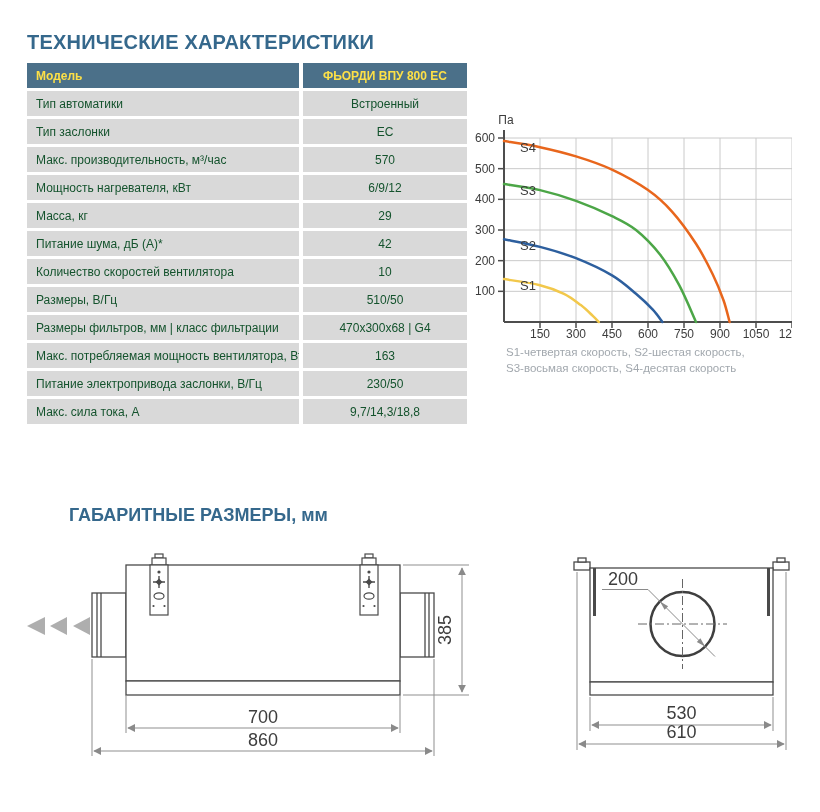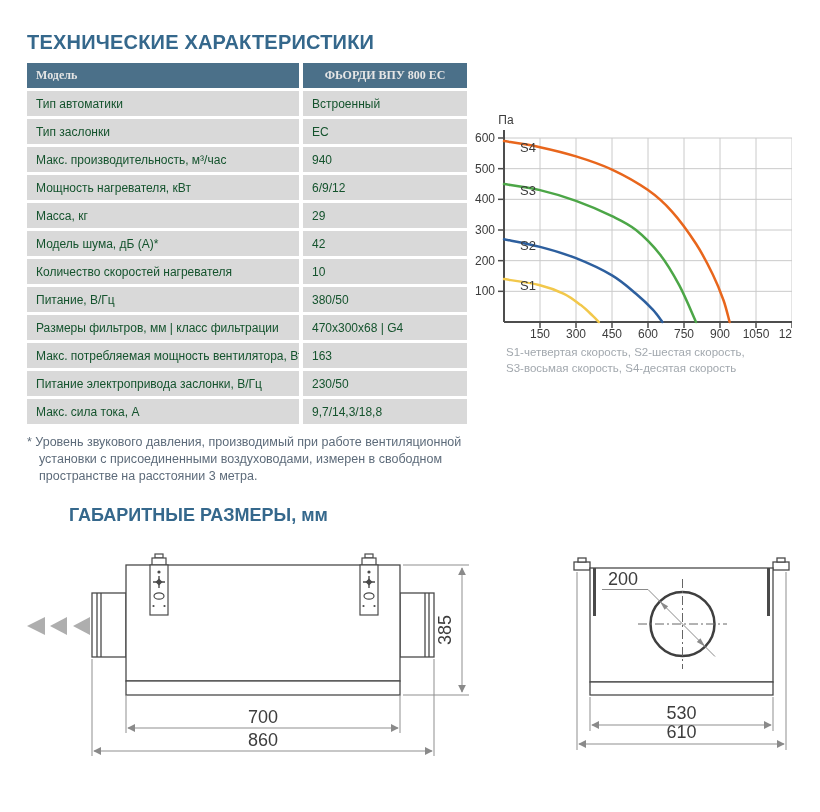--- a/index.html
+++ b/index.html
@@ -8,24 +8,24 @@
   .page h1,.page h2{margin:0;color:#35688c;font-weight:bold;}
   #specs-title{position:absolute;left:27px;top:31px;font-size:20px;letter-spacing:.2px;}
   #chart-title{position:absolute;left:507px;top:88px;font-size:16.5px;}
   #dims-title{position:absolute;left:27px;top:505px;font-size:18px;margin-left:42px;}
 
   table.specs{position:absolute;left:27px;top:60px;width:440px;
         border-collapse:separate;border-spacing:0 3px;table-layout:fixed;}
   table.specs th,table.specs td{font-size:12px;padding:4px 9px;height:17px;
         vertical-align:middle;white-space:nowrap;overflow:hidden;}
   table.specs col.c1{width:272px;} table.specs col.c2{width:168px;}
-  table.specs thead th{background:#4b7089;color:#e5e5e5;text-align:left;font-weight:bold;font-family:Liberation Serif, serif;}
+  table.specs thead th{background:#4b7089;color:#fde047;text-align:left;font-weight:bold;}
   table.specs thead th.val{text-align:center;border-left:4px solid #fff;}
   table.specs td{background:#d9d9d9;color:#14532d;}
-  table.specs td.val{border-left:4px solid #fff;}
+  table.specs td.val{text-align:center;border-left:4px solid #fff;}
 
   #chart-svg{position:absolute;left:474px;top:110px;}
   .chart-caption{position:absolute;left:506px;top:345px;font-size:11.5px;
         line-height:1.35;color:#a2a8ae;}
   #footnote{position:absolute;left:27px;top:434px;width:438px;margin:0;
         font-size:12.5px;line-height:1.35;color:#5d6b7a;
         padding-left:12px;text-indent:-12px;}
   svg.drawing{position:absolute;}
   #side-view{left:25px;top:552px;}
   #end-view{left:550px;top:552px;}
@@ -53,41 +53,41 @@
         <tr>
           <td class="lbl">Тип автоматики</td>
           <td class="val">Встроенный</td>
         </tr>
         <tr>
           <td class="lbl">Тип заслонки</td>
           <td class="val">ЕС</td>
         </tr>
         <tr>
           <td class="lbl">Макс. производительность, м³/час</td>
-          <td class="val">940</td>
+          <td class="val">570</td>
         </tr>
         <tr>
           <td class="lbl">Мощность нагревателя, кВт</td>
           <td class="val">6/9/12</td>
         </tr>
         <tr>
           <td class="lbl">Масса, кг</td>
           <td class="val">29</td>
         </tr>
         <tr>
-          <td class="lbl">Модель шума, дБ (А)*</td>
+          <td class="lbl">Питание шума, дБ (А)*</td>
           <td class="val">42</td>
         </tr>
         <tr>
-          <td class="lbl">Количество скоростей нагревателя</td>
+          <td class="lbl">Количество скоростей вентилятора</td>
           <td class="val">10</td>
         </tr>
         <tr>
-          <td class="lbl">Питание, В/Гц</td>
-          <td class="val">380/50</td>
+          <td class="lbl">Размеры, В/Гц</td>
+          <td class="val">510/50</td>
         </tr>
         <tr>
           <td class="lbl">Размеры фильтров, мм | класс фильтрации</td>
           <td class="val">470x300x68 | G4</td>
         </tr>
         <tr>
           <td class="lbl">Макс. потребляемая мощность вентилятора, Вт</td>
           <td class="val">163</td>
         </tr>
         <tr>
@@ -169,21 +169,20 @@
       <g>
         <path d="M30.0 31.1 C36.0 32.1,54.0 34.6,66.0 37.2 C78.0 39.8,90.0 42.7,102.0 46.4 C114.0 50.1,126.0 54.0,138.0 59.6 C150.0 65.2,164.0 73.1,174.0 80.1 C184.0 87.1,190.0 92.7,198.0 101.6 C206.0 110.5,215.2 123.3,222.0 133.8 C228.8 144.3,234.2 155.0,238.8 164.5 C243.4 173.9,246.8 182.6,249.6 190.5 C252.4 198.5,254.6 208.4,255.6 212.0" fill="none" stroke="#e8661c" stroke-width="2.5" stroke-linecap="round"></path>
         <text x="46" y="42.06666666666669" font-size="13" fill="#3c3c3c">S4</text>
       </g>
     </svg>
   <div class="chart-caption">
     <div>S1-четвертая скорость, S2-шестая скорость,</div>
     <div>S3-восьмая скорость, S4-десятая скорость</div>
   </div>
 
-  <p id="footnote">* Уровень звукового давления, производимый при работе вентиляционной установки с присоединенными воздуховодами, измерен в свободном пространстве на расстоянии 3 метра.</p>
 
   <h2 id="dims-title">ГАБАРИТНЫЕ РАЗМЕРЫ, мм</h2>
 
   <svg id="side-view" class="drawing" width="450" height="212" viewBox="0 0 450 212">
     <defs>
       <marker id="arrA" viewBox="0 0 10 10" refX="9" refY="5" markerWidth="8" markerHeight="8" orient="auto-start-reverse">
           <path d="M0 0L10 5L0 10z" fill="#8a8a8a"></path>
         </marker>
       <g id="bracket" stroke="#4a4a4a" fill="#fff" stroke-width="1.2">
         <rect x="-4" y="-11" width="8" height="4"></rect>

